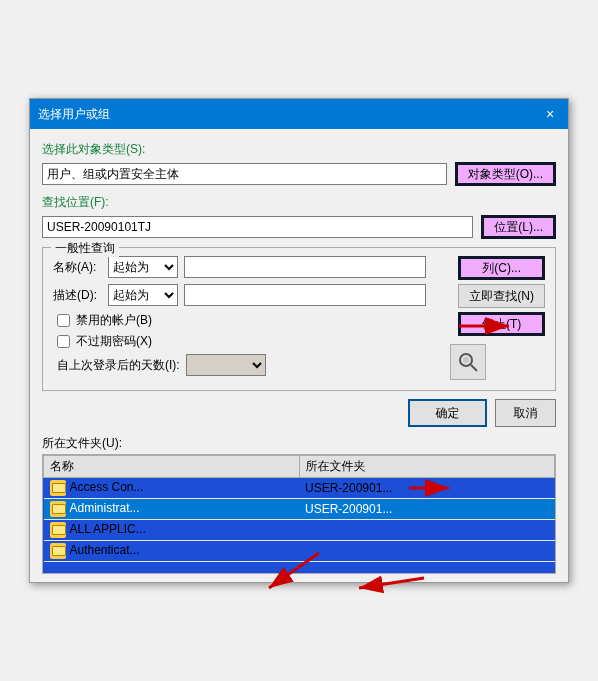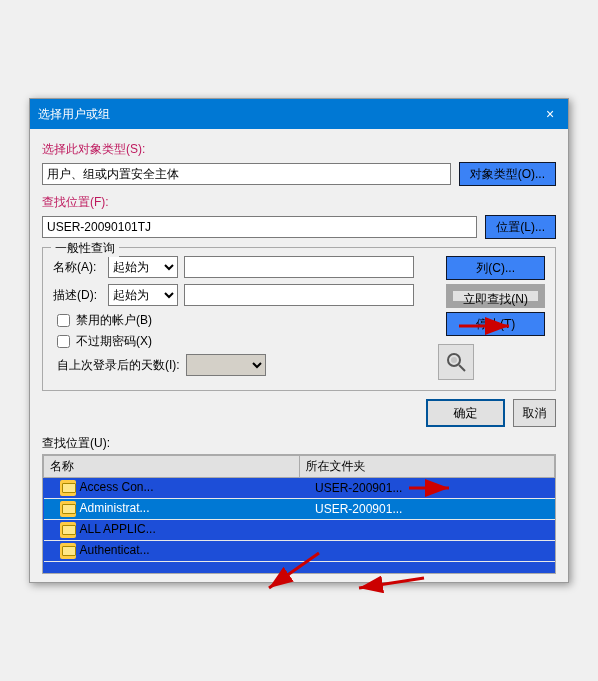--- a/index.html
+++ b/index.html
@@ -42,48 +42,48 @@
       cursor: pointer;
       color: white;
       font-size: 14px;
     }
     .dialog-body {
       padding: 12px 12px 8px 12px;
     }
     .section-label {
       font-size: 12px;
       margin-bottom: 4px;
-      color: #be185d;
+      color: #15803d;
     }
     .row {
       display: flex;
       align-items: center;
       margin-bottom: 8px;
     }
     .input-box {
       flex: 1;
       height: 22px;
       border: 1px solid #7a7a7a;
       background: white;
       padding: 1px 4px;
       font-size: 12px;
       outline: none;
     }
     .btn {
       height: 24px;
       padding: 0 10px;
       margin-left: 8px;
-      border: 1px solid #0f172a;
-      background: #3b82f6;
+      border: 3px solid #0f172a;
+      background: #f0abfc;
       cursor: pointer;
       font-size: 12px;
       white-space: nowrap;
     }
     .btn-highlight {
-      border: 7px solid #a3a3a3;
+      border: 1px solid #a3a3a3;
       background: #e1e1e1;
     }
     .groupbox {
       border: 1px solid #aaa;
       padding: 8px 10px 10px 10px;
       margin-bottom: 8px;
       position: relative;
     }
     .groupbox-title {
       position: absolute;
@@ -180,21 +180,21 @@
     .btn-ok {
       height: 28px;
       width: 79px;
       border: 2px solid #005499;
       background: #e1e1e1;
       cursor: pointer;
       font-size: 12px;
     }
     .btn-cancel {
       height: 28px;
-      width: 43px;
+      width: 61px;
       border: 1px solid #7a7a7a;
       background: #e1e1e1;
       cursor: pointer;
       font-size: 12px;
     }
     .search-result-label {
       font-size: 12px;
       margin-bottom: 2px;
     }
     .result-table {
@@ -213,21 +213,21 @@
     .result-table thead th {
       background: #e1e1e1;
       border: 1px solid #aaa;
       padding: 2px 6px;
       text-align: left;
       font-weight: normal;
       position: sticky;
       top: 0;
     }
     .result-table tbody tr td {
-      padding: 2px 16px;
+      padding: 2px 6px;
       border-bottom: 1px solid #e8e8e8;
       font-size: 12px;
       white-space: nowrap;
       overflow: hidden;
       text-overflow: ellipsis;
       max-width: 180px;
     }
     .result-table tbody tr.selected {
       background: #0078d4;
       color: white;
@@ -332,21 +332,21 @@
             </div>
           </div>
         </div>
       </div>
 
       <div class="bottom-buttons">
         <button class="btn-ok">确定</button>
         <button class="btn-cancel">取消</button>
       </div>
 
-      <div class="search-result-label">查找位置(U):</div>
+      <div class="search-result-label">所在文件夹(U):</div>
       <div class="result-table">
         <table>
           <thead>
             <tr>
               <th style="width:50%">名称</th>
               <th style="width:50%">所在文件夹</th>
             </tr>
           </thead>
           <tbody id="result-rows">
           <tr>

